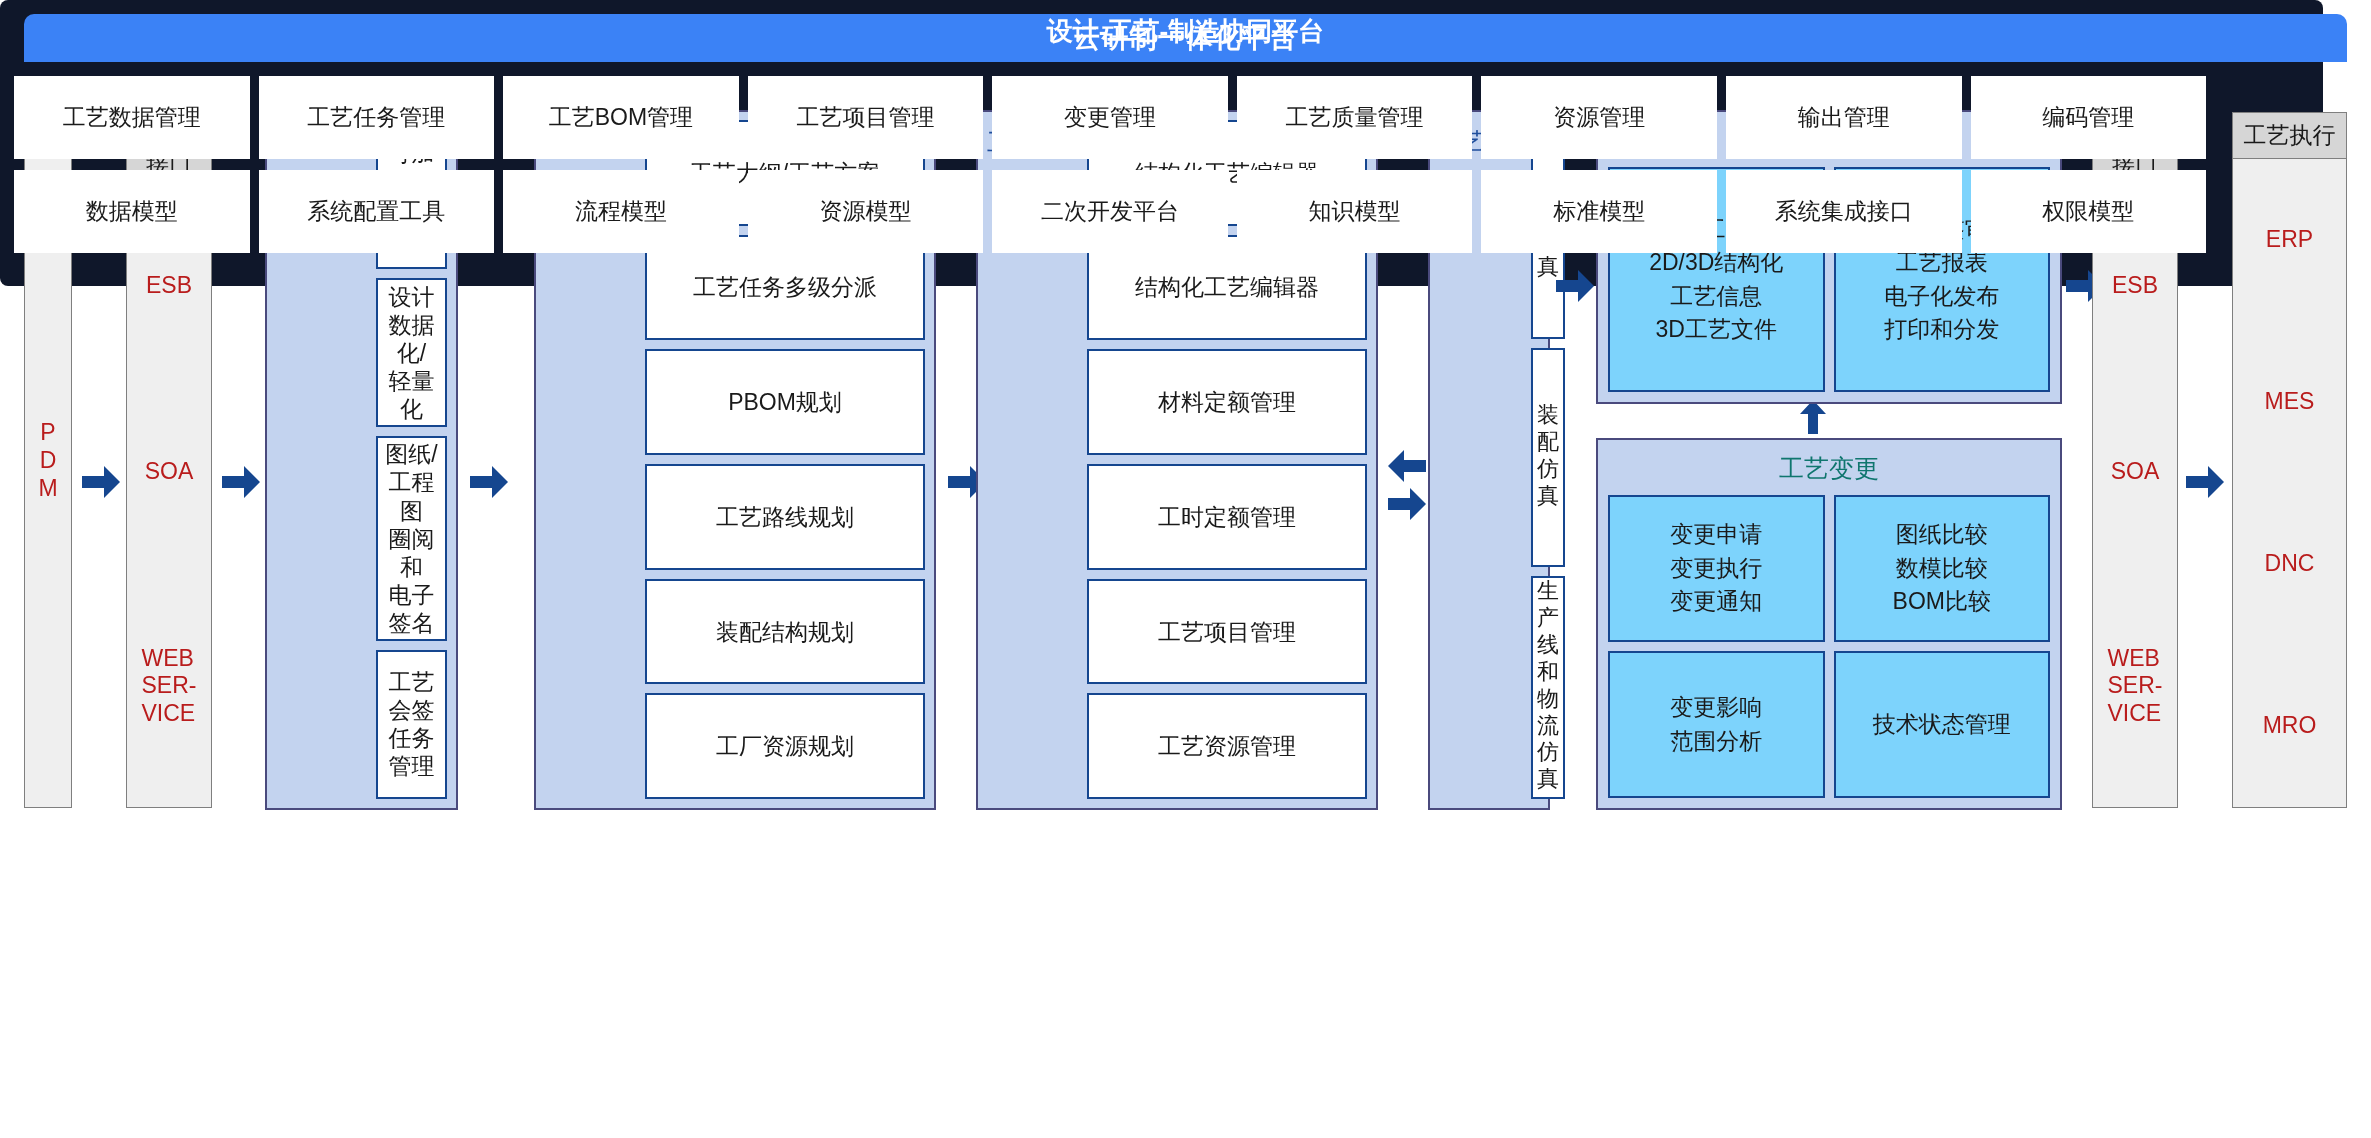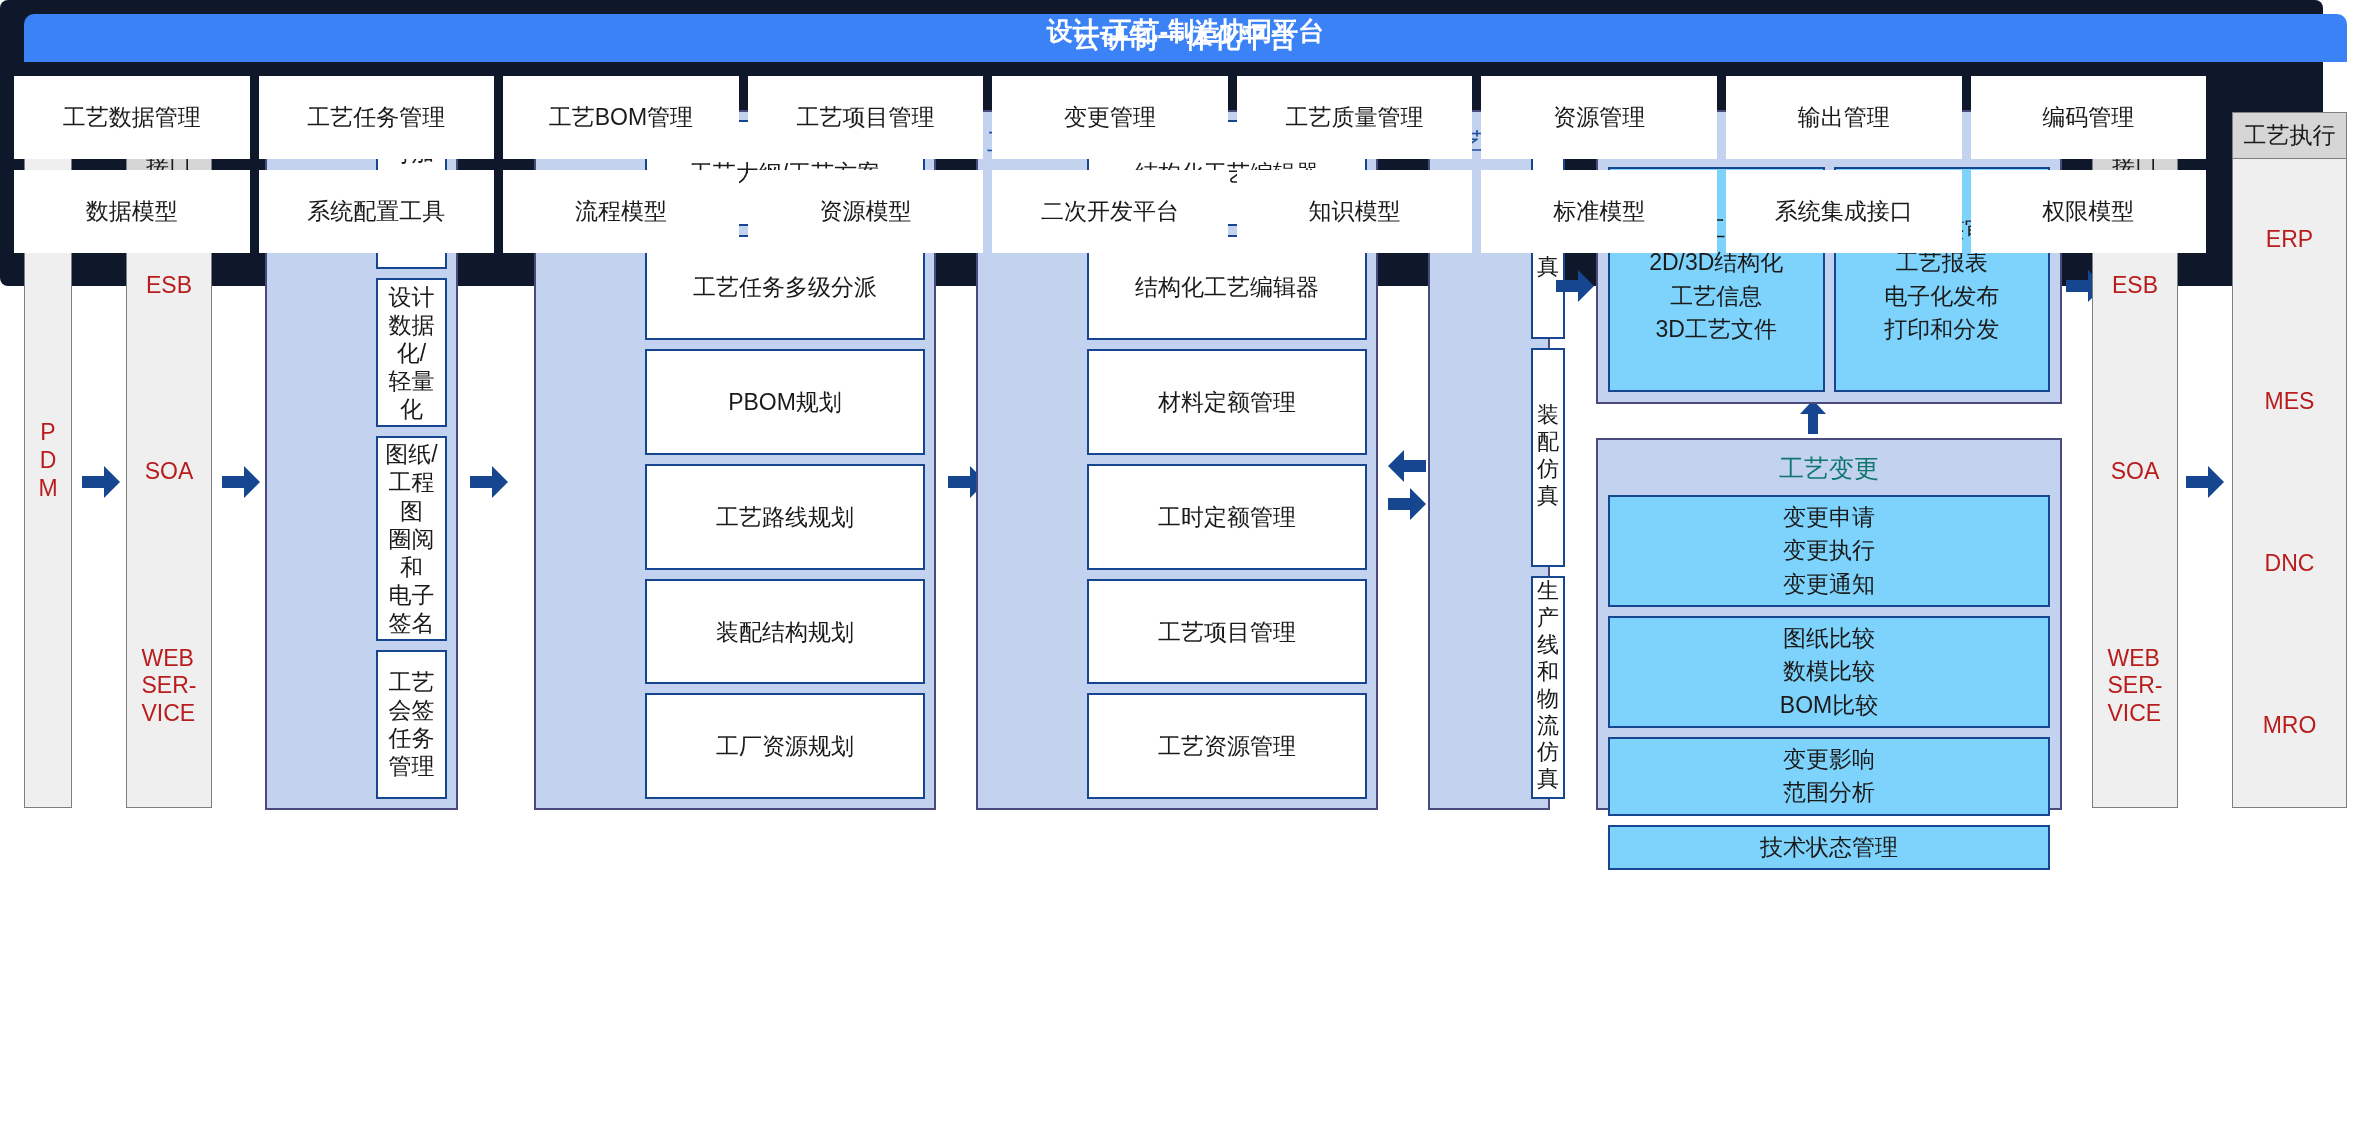--- a/index.html
+++ b/index.html
@@ -376,21 +376,21 @@
         <span>工艺签审</span>
         <span>工艺报表</span>
         <span>电子化发布</span>
         <span>打印和分发</span>
       </div>
     </div>
   </div>
 
   <div class="panel" id="panel-change" style="left:1596px; top:438px; width:466px; height:372px;">
     <div class="panel-title">工艺变更</div>
-    <div class="panel-grid" style="grid-template-columns:1fr; grid-template-rows:1fr 1fr;">
+    <div class="panel-grid" style="grid-template-columns:1fr 1fr; grid-template-rows:1fr 1fr;">
       <div class="panel-box">
         <span>变更申请</span>
         <span>变更执行</span>
         <span>变更通知</span>
       </div>
       <div class="panel-box">
         <span>图纸比较</span>
         <span>数模比较</span>
         <span>BOM比较</span>
       </div>

